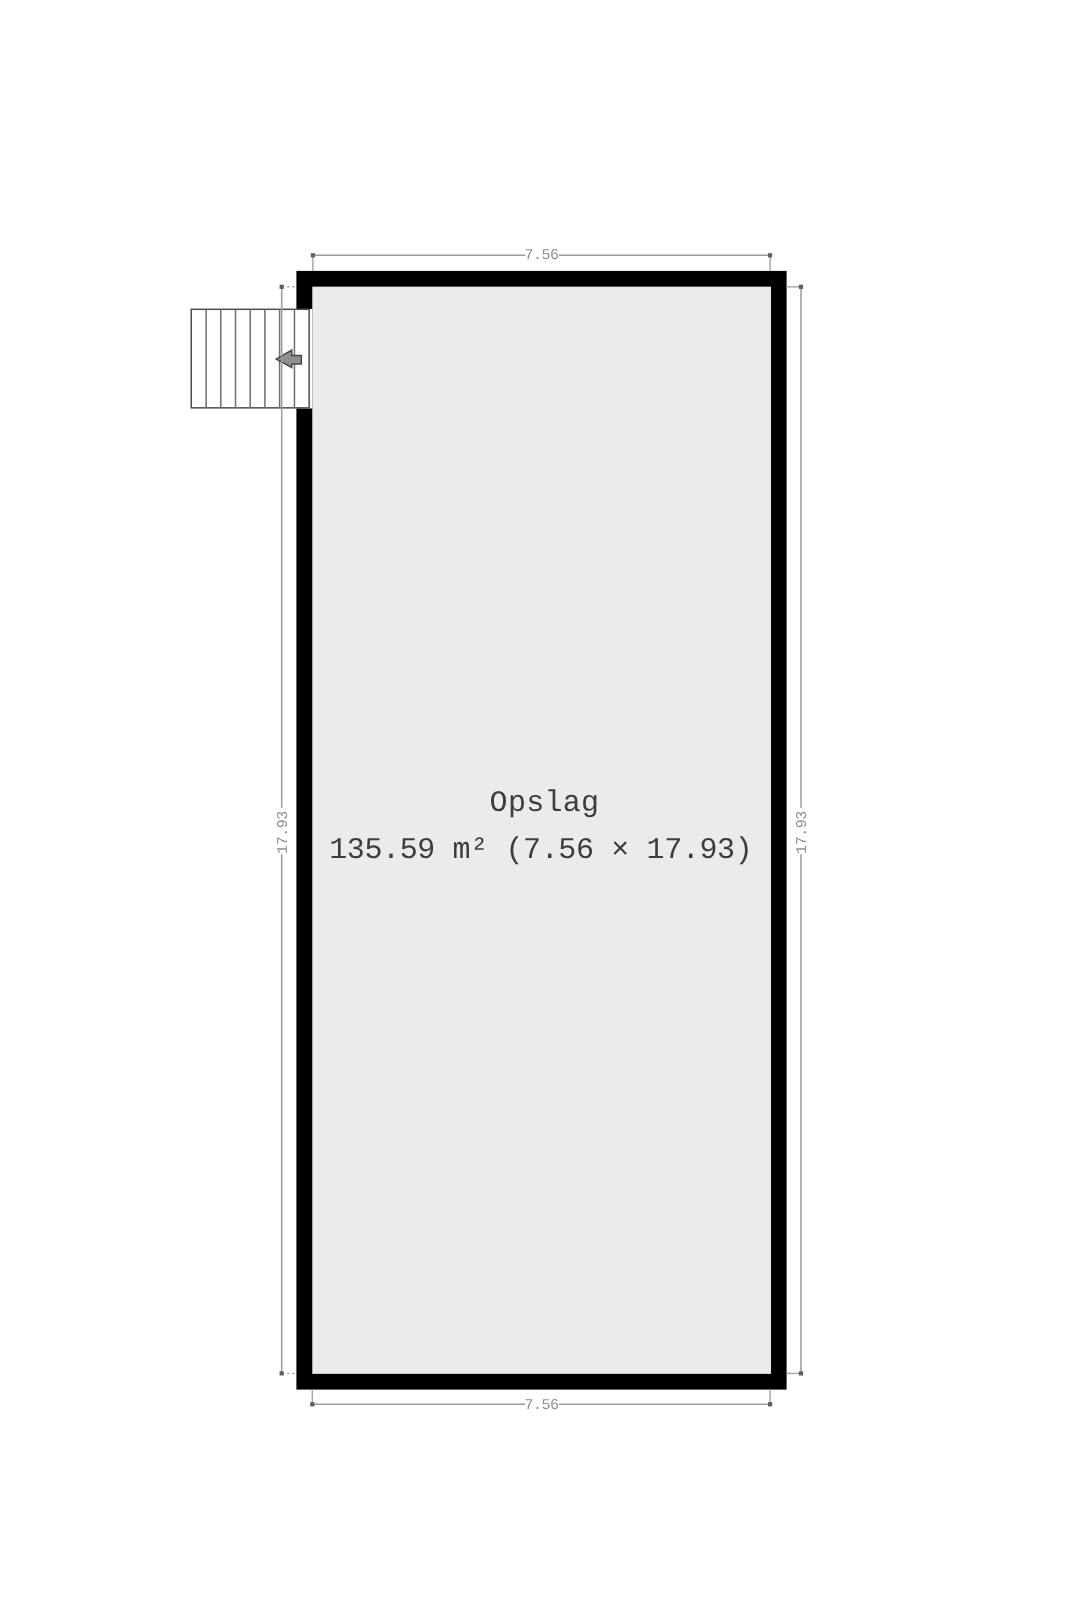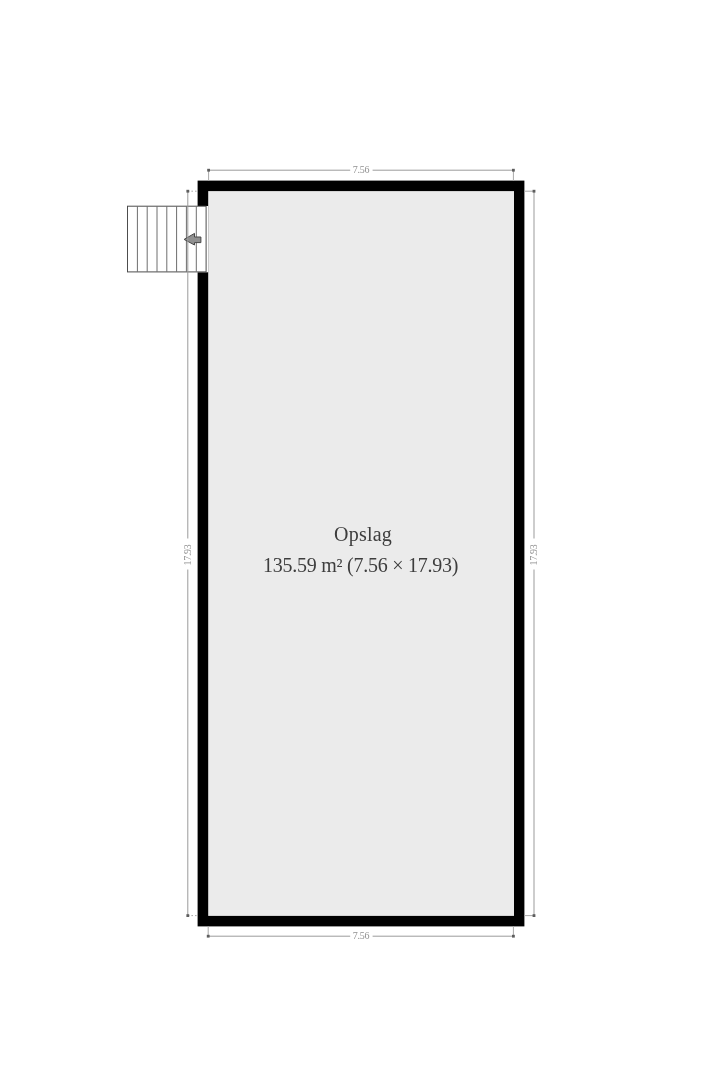--- a/index.html
+++ b/index.html
@@ -1,17 +1,17 @@
 <!DOCTYPE html>
 <html><head>
 <meta charset="utf-8">
 <style>
   html,body{margin:0;padding:0;background:#ffffff;}
   .page{position:relative;width:720px;height:1080px;background:#ffffff;overflow:hidden;
-        font-family:Liberation Serif, serif;}
+        font-family:Liberation Mono, monospace;}
   svg{position:absolute;left:0;top:0;filter:grayscale(1);}
 </style>
 </head>
 <body>
 <div class="page">
 <svg width="720" height="1080" viewBox="0 0 720 1080">
 
   <g>
     <rect x="197.6" y="180.6" width="326.8" height="745.8" fill="#000000"></rect>
   </g>

